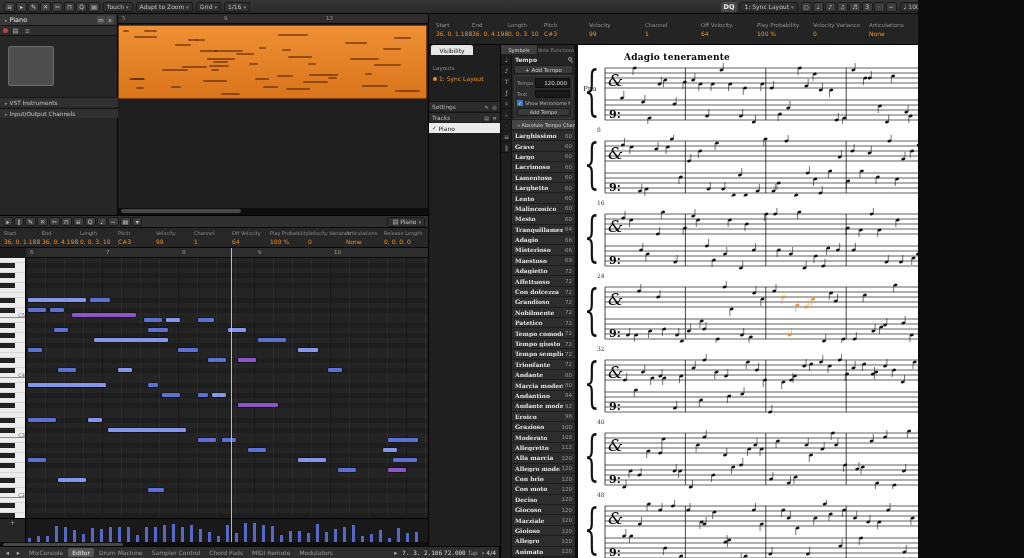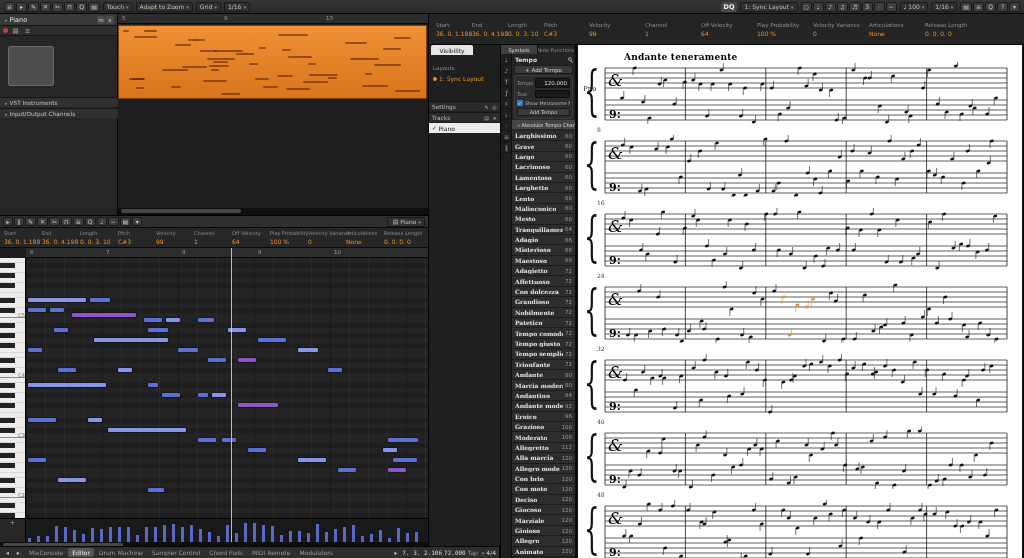--- a/index.html
+++ b/index.html
@@ -1,18 +1,18 @@
 <!DOCTYPE html>
 <html><head>
 <meta charset="utf-8">
 <style>
 *{margin:0;padding:0;box-sizing:border-box}
 html,body{background:#0c0c0c}
 body{font-family:"DejaVu Sans","Liberation Sans",sans-serif}
-#app{position:relative;width:1024px;height:558px;overflow:hidden;background:#181818;color:#b8b8b8;font-size:7px}
+#app{position:relative;width:918px;height:558px;overflow:hidden;background:#181818;color:#b8b8b8;font-size:7px}
 .spacer{flex:1}
 .car{font-size:5px;color:#8a8a8a;margin-left:2px}
 .mi{display:inline-flex;align-items:center;justify-content:center;min-width:9px;height:9px;font-size:6.5px;color:#b0b0b0}
 
 #top-bar{position:absolute;left:0;top:0;width:1024px;height:14px;background:linear-gradient(#353535,#2a2a2a);border-bottom:1px solid #060606;display:flex;align-items:center;gap:3px;padding:0 4px;z-index:9}
 .grp{display:inline-flex;gap:1px}
 .tbtn{display:inline-flex;align-items:center;justify-content:center;height:10px;min-width:11px;padding:0 2px;background:#3d3d3d;border:1px solid #1a1a1a;border-radius:2px;color:#c8c8c8;font-size:6px}
 .tsel{display:inline-flex;align-items:center;height:10px;padding:0 3px;background:#303030;border:1px solid #1a1a1a;border-radius:2px;color:#c0c0c0;font-size:6px;white-space:nowrap}
 .logo{display:inline-flex;align-items:center;justify-content:center;height:10px;padding:0 3px;background:#4a4a4a;border-radius:2px;color:#eee;font-size:6.5px;font-weight:bold}
 
@@ -872,21 +872,21 @@
           <div class="titem">
             <span class="tname">Animato</span>
             <span class="tbpm">120</span>
           </div>
         </div>
     </div>
   </div>
 
   <div id="score-area">
     <div id="score-page">
-      <div id="score-title">Andante teneramente</div>
+      <div id="score-title">Adagio teneramente</div>
       <div id="pno-label">Pno</div>
       <div id="systems">
           <div class="system" style="top: 17px;">
             <span class="brace">{</span>
             <svg width="414" height="62">
               <line x1="8" y1="6" x2="410" y2="6" stroke="#1b1b1b" stroke-width="0.7"></line>
               <line x1="8" y1="11" x2="410" y2="11" stroke="#1b1b1b" stroke-width="0.7"></line>
               <line x1="8" y1="16" x2="410" y2="16" stroke="#1b1b1b" stroke-width="0.7"></line>
               <line x1="8" y1="21" x2="410" y2="21" stroke="#1b1b1b" stroke-width="0.7"></line>
               <line x1="8" y1="26" x2="410" y2="26" stroke="#1b1b1b" stroke-width="0.7"></line>

